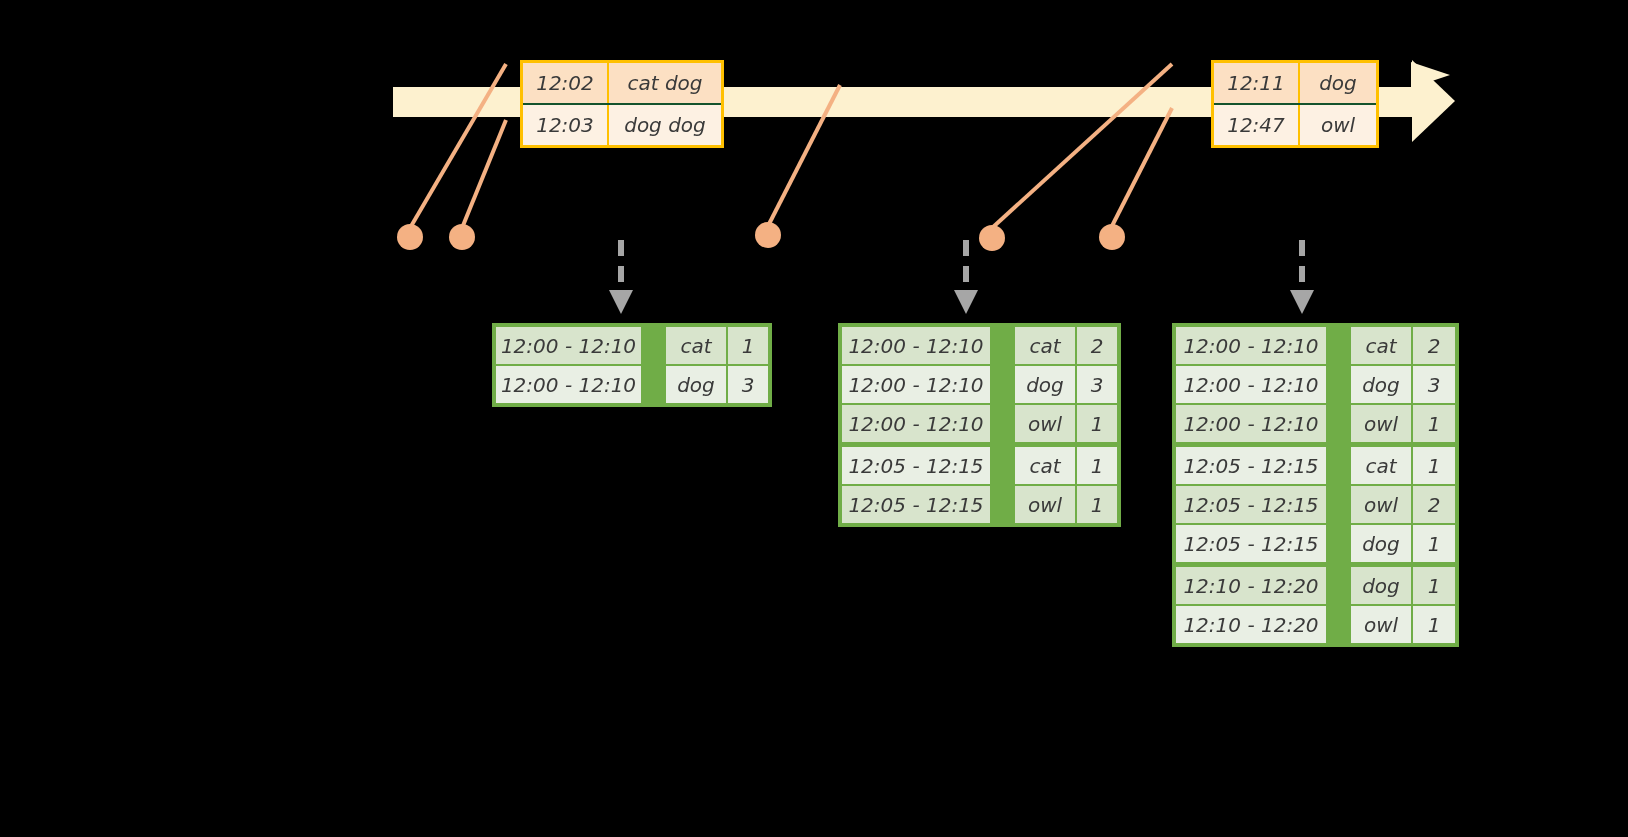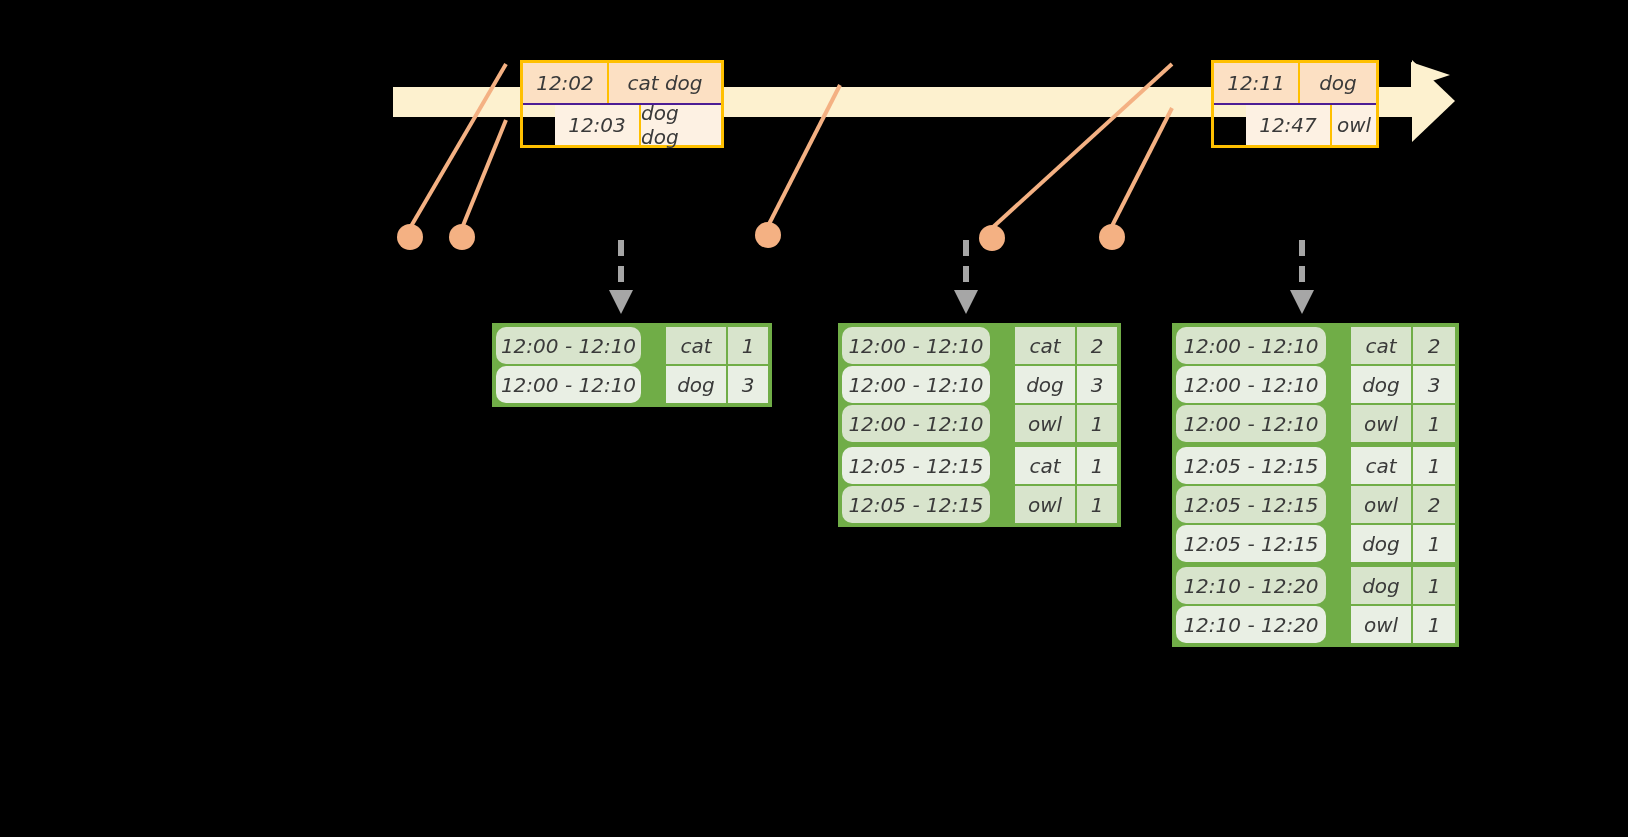--- a/index.html
+++ b/index.html
@@ -48,22 +48,21 @@
     box-sizing: border-box;
     display: flex;
     flex-direction: column;
   }
   .evt-row {
     display: flex;
     flex-direction: row;
     height: 40px;
   }
   .evt-row + .evt-row {
-    border-top: 2px solid #4c1d95;
-    padding-left: 32px;
+    border-top: 2px solid #14532d;
   }
   .evt-row.shade .evt-cell { background: #FCE0C3; }
   .evt-row.light .evt-cell { background: #FDF1E3; }
   .evt-cell {
     display: flex;
     align-items: center;
     justify-content: center;
     font-size: 20px;
     color: #3A3A3A;
     box-sizing: border-box;
@@ -87,21 +86,21 @@
   .trow.lite .tcell { background: #E9EFE4; }
   .tcell {
     display: flex;
     align-items: center;
     justify-content: center;
     font-size: 20px;
     color: #3A3A3A;
     box-sizing: border-box;
     margin: 1px;
   }
-  .c-window { width: 0px; border-radius: 10px; }
+  .c-window { width: 0px; }
   .c-word   { width: 0px; margin-left: 24px; }
   .c-count  { width: 0px; }
 
   
   .tbl1 .c-window { width: 145px; }
   .tbl1 .c-word   { width: 60px; }
   .tbl1 .c-count  { width: 40px; }
 
   .tbl2 .c-window { width: 148px; }
   .tbl2 .c-word   { width: 60px; }

